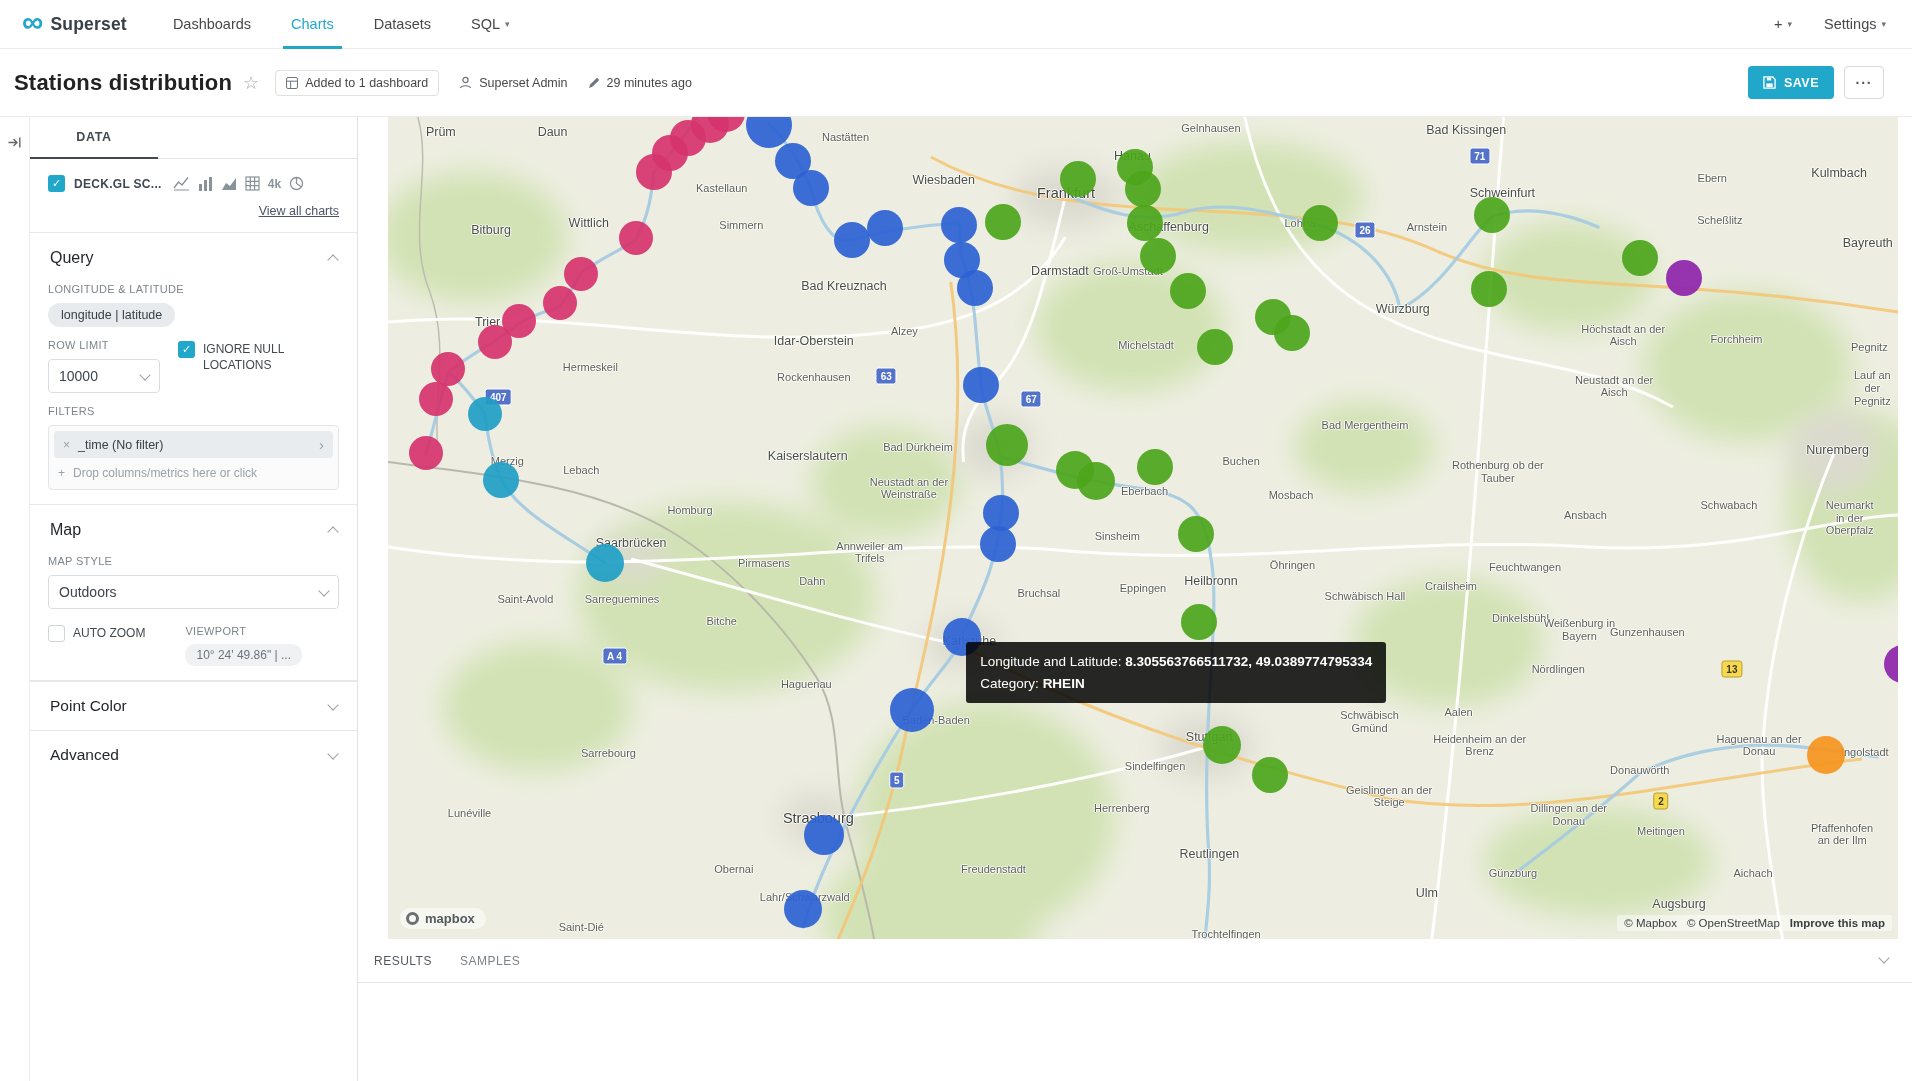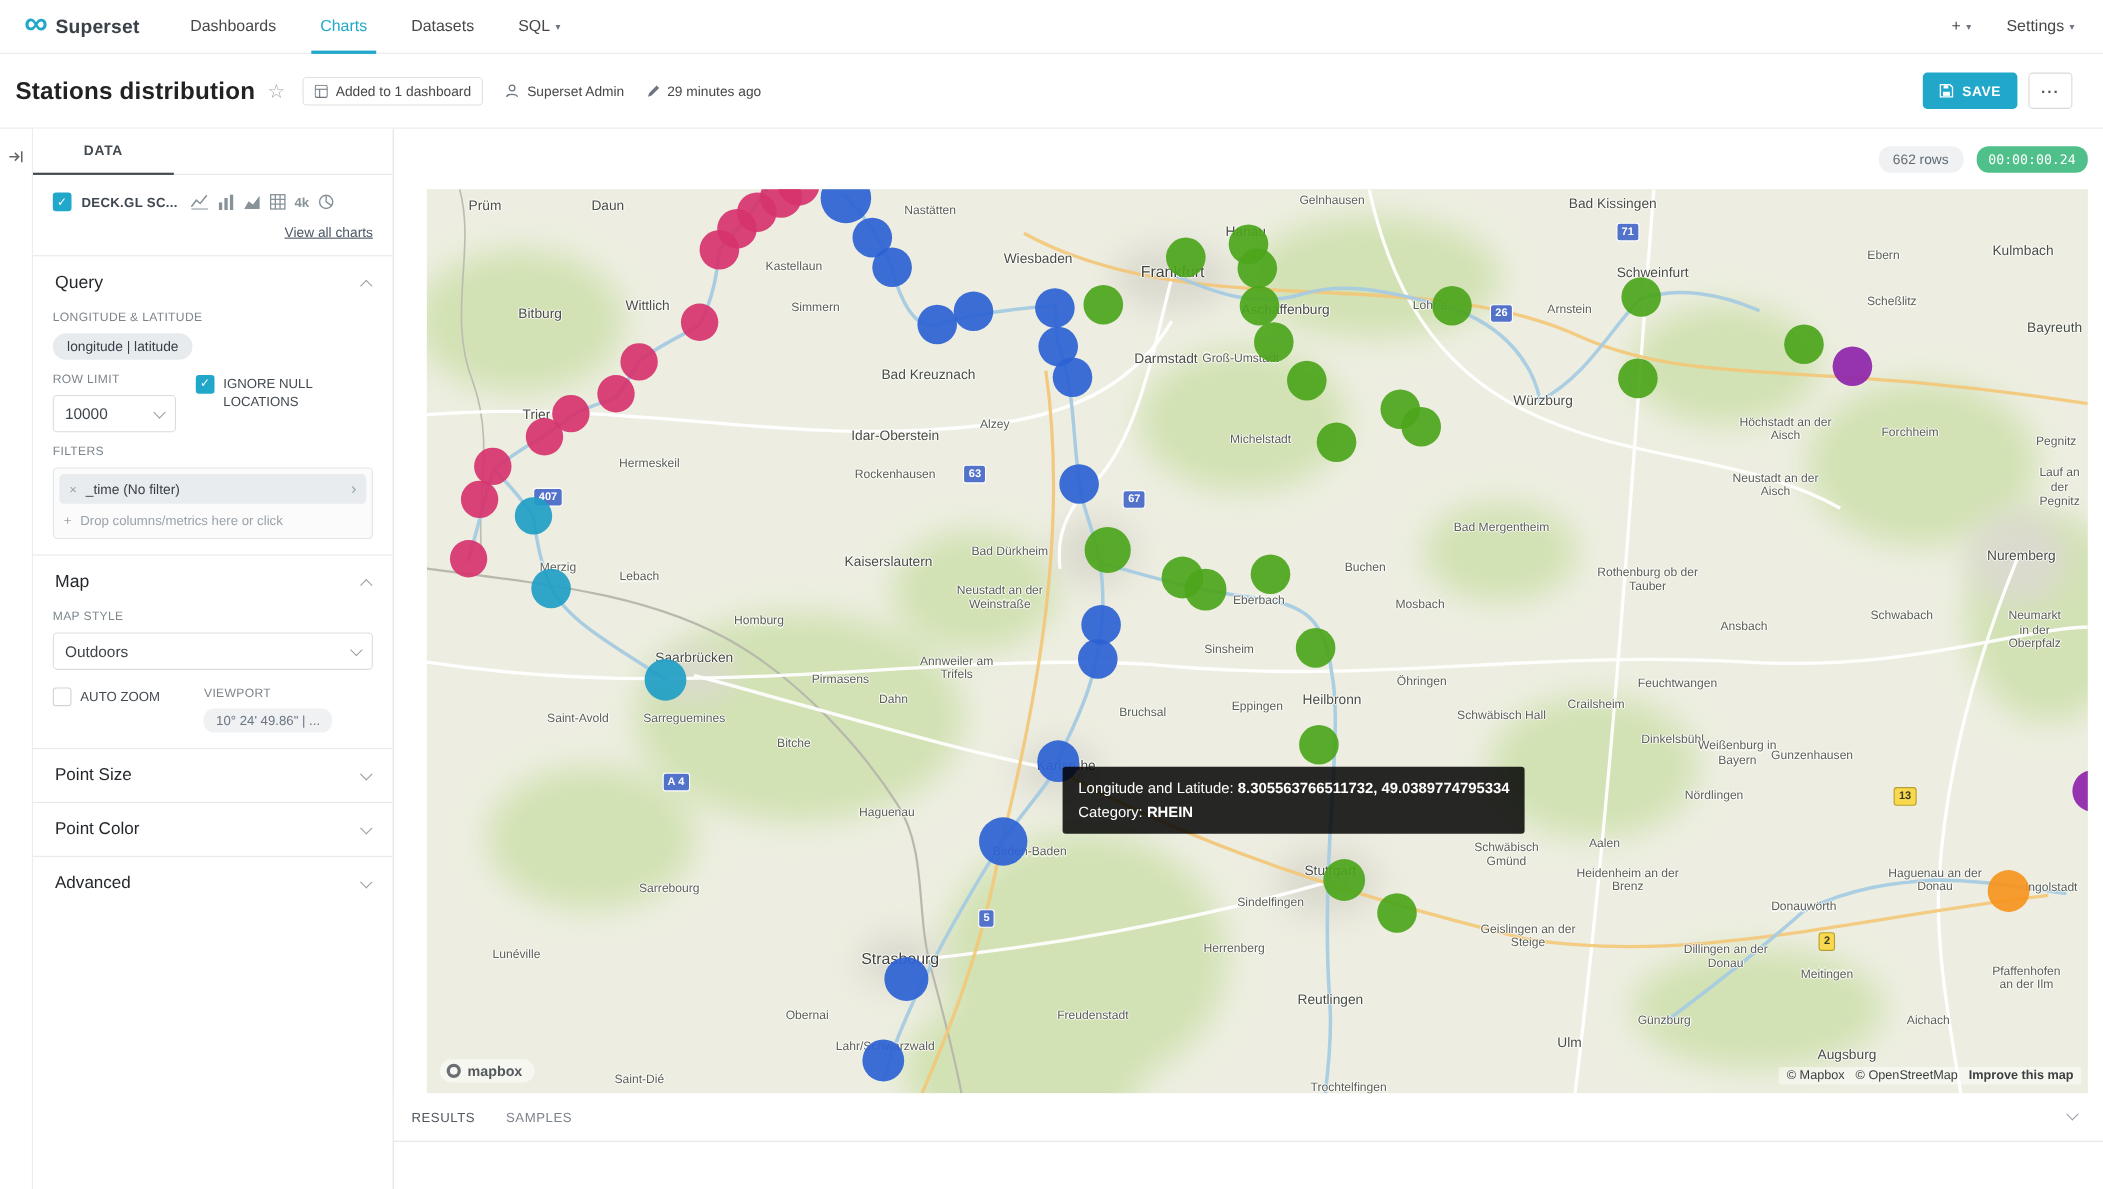--- a/index.html
+++ b/index.html
@@ -286,43 +286,35 @@
           <span class="cb un"></span>
           <span class="lbl">AUTO ZOOM</span>
         </div>
         <div class="vp-col">
           <div class="vp-label">VIEWPORT</div>
           <span class="viewport-val">10° 24' 49.86" | ...</span>
         </div>
       </div>
 
       <div class="hr"></div>
-      <div class="collapse-row">
-        <span>Point Size</span>
-        <span class="chev down"></span>
-      </div>
       <div class="hr" style="margin-top:0;"></div>
       <div class="collapse-row">
         <span>Point Color</span>
         <span class="chev down"></span>
       </div>
       <div class="hr" style="margin-top:0;"></div>
       <div class="collapse-row">
         <span>Advanced</span>
         <span class="chev down"></span>
       </div>
 
     </div>
   </aside>
 
   <main>
-    <div class="map-toolbar">
-      <span class="rows-badge">662 rows</span>
-      <span class="timer-badge">00:00:00.24</span>
-    </div>
 
     <div class="map">
       <svg class="bg" viewBox="0 0 1516 822" preserveAspectRatio="none">
         <defs>
             <filter id="soft" x="-40%" y="-40%" width="180%" height="180%">
               <feGaussianBlur stdDeviation="14"></feGaussianBlur>
             </filter>
           </defs>
         <rect width="1516" height="822" fill="#edeee1"></rect>
         <g filter="url(#soft)" fill="#d2e2b4">

